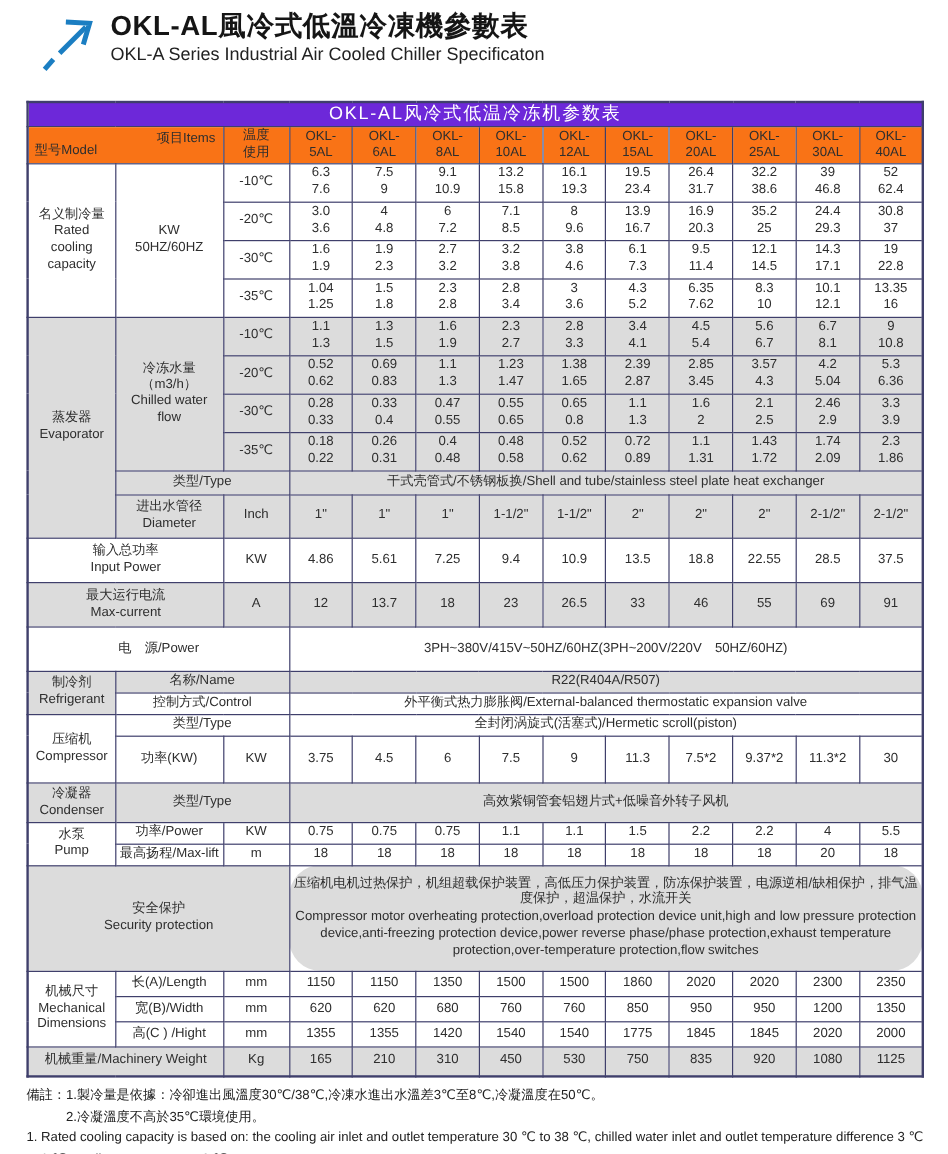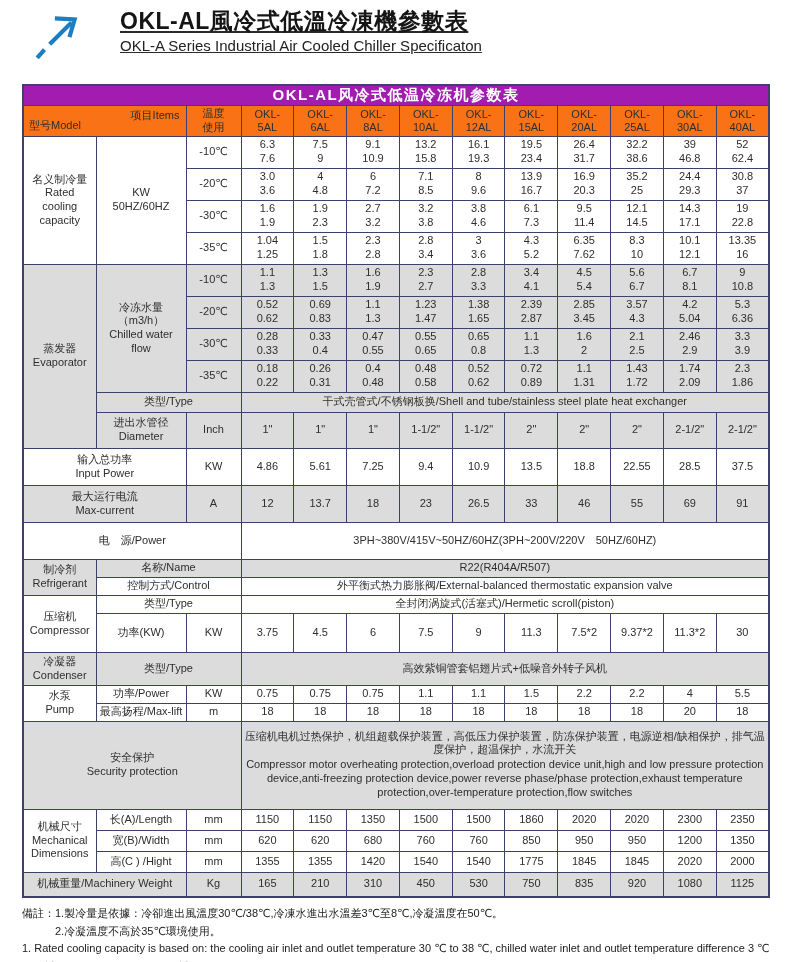--- a/index.html
+++ b/index.html
@@ -4,52 +4,52 @@
 <style>
   html,body{margin:0;padding:0;background:#ffffff;}
   body{
     width:790px;height:962px;overflow:hidden;
     font-family:"Liberation Sans","DejaVu Sans",sans-serif;
     color:#2b2b2b;
   }
   
   .page-header{position:relative;height:84px;}
   .brand{position:absolute;left:34px;top:10px;width:48px;height:52px;}
-  .titles{position:absolute;left:120px;top:6px;text-decoration:underline;}
+  .titles{position:absolute;left:92px;top:6px;}
   .title-zh{margin:0;font-size:23px;font-weight:600;letter-spacing:.5px;color:#151515;line-height:1.35;}
   .title-en{margin:0;font-size:15px;font-weight:400;color:#222;line-height:1.25;}
   
   table.spec{
     border-collapse:collapse;table-layout:fixed;
     width:746px;margin:0 0 0 22px;
     border:2px solid #3f3f6b;
     font-size:11px;
   }
   table.spec td{
     border:1px solid #3f3f6b;
     text-align:center;vertical-align:middle;
     padding:1px 2px;line-height:1.25;color:#2e2e2e;
     overflow:hidden;
   }
   tr.title-row td{
-    background:#a21caf;color:#ffffff;font-size:15px;font-weight:700;
+    background:#6d28d9;color:#ffffff;font-size:15px;font-weight:400;
     letter-spacing:1.5px;height:19px;padding:0;
   }
   tr.hdr td{background:#f97316;}
   tr.shade td{background:#dcdcdc;}
   td.pre{white-space:pre-line;}
   td.corner{position:relative;padding:0;
     background:
       linear-gradient(to bottom right,
         rgba(0,0,0,0) calc(50% - .6px), #3f3f6b calc(50% - .6px),
         #3f3f6b calc(50% + .6px), rgba(0,0,0,0) calc(50% + .6px)) #d9d9d9;}
   td.corner .c-items{position:absolute;right:6px;top:3px;}
   td.corner .c-model{position:absolute;left:5px;bottom:3px;}
   td.model-col div{line-height:13px;}
-  td.sec{text-align:left;padding:3px 7px;line-height:1.38;}
+  td.sec{text-align:left;padding:3px 7px;line-height:1.38;border-radius:26px;}
   td.sec div{margin:0 0 1px 0;}
   .notes{margin:7px 0 0 22px;width:748px;font-size:11px;line-height:1.6;color:#222;}
   .notes p{margin:0;}
   .notes .ind1{padding-left:33px;}
   .notes .ind2{padding-left:37px;}
 </style>
 </head>
 <body>
 
 <div class="page-header">

